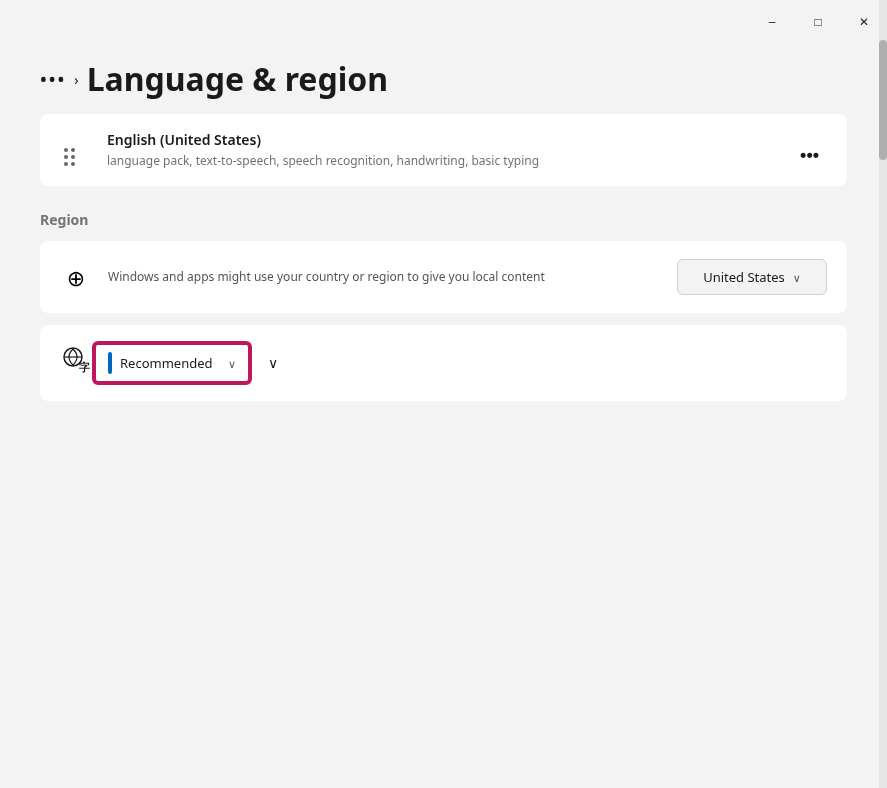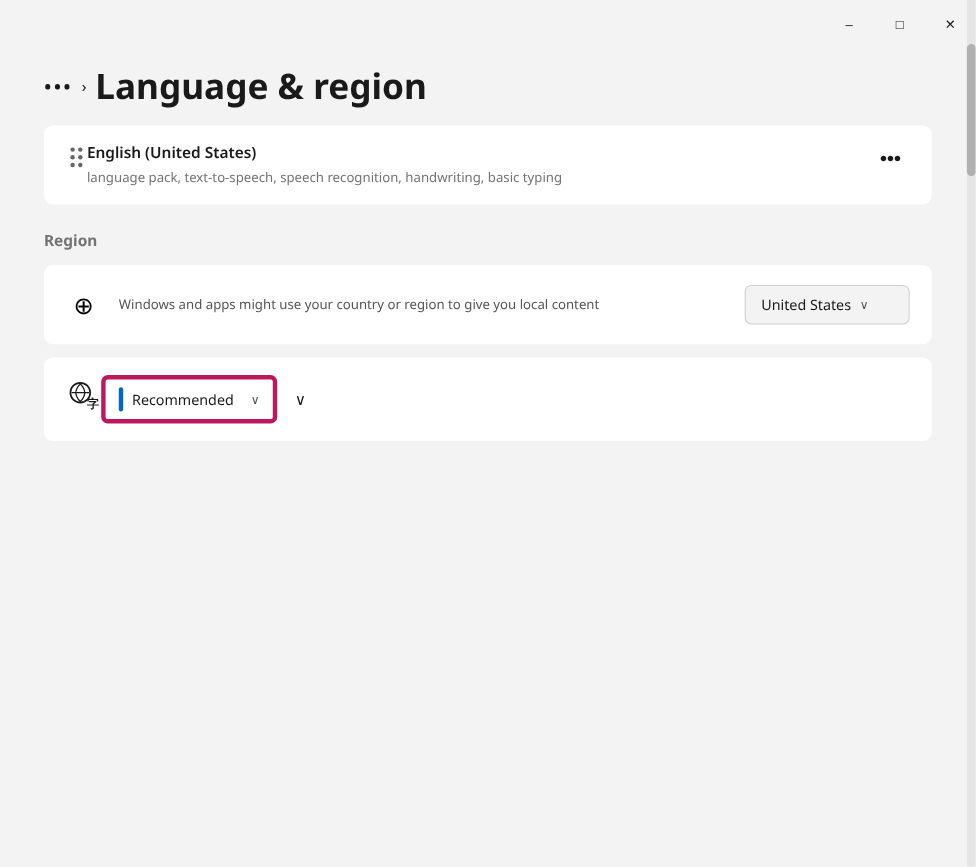--- a/index.html
+++ b/index.html
@@ -87,22 +87,22 @@
     
     .card {
       background: #ffffff;
       border-radius: 8px;
       margin-bottom: 12px;
       padding: 16px 20px;
     }
 
     .language-card {
       display: flex;
-      align-items: flex-start;
-      gap: 0;
+      align-items: flex-end;
+      gap: 28px;
     }
 
     .drag-handle {
       display: flex;
       flex-direction: column;
       gap: 3px;
       padding: 4px;
       cursor: grab;
       flex-shrink: 0;
     }
@@ -198,21 +198,21 @@
       border-radius: 6px;
       padding: 8px 14px;
       font-size: 13px;
       color: #1a1a1a;
       cursor: pointer;
       display: flex;
       align-items: center;
       gap: 8px;
       font-family: inherit;
       min-width: 150px;
-      justify-content: flex-start;
+      justify-content: center;
     }
 
     
     .recommended-dropdown {
       background: #ffffff;
       border: 4px solid #be185d;
       border-radius: 6px;
       padding: 7px 12px;
       font-size: 13px;
       color: #1a1a1a;

